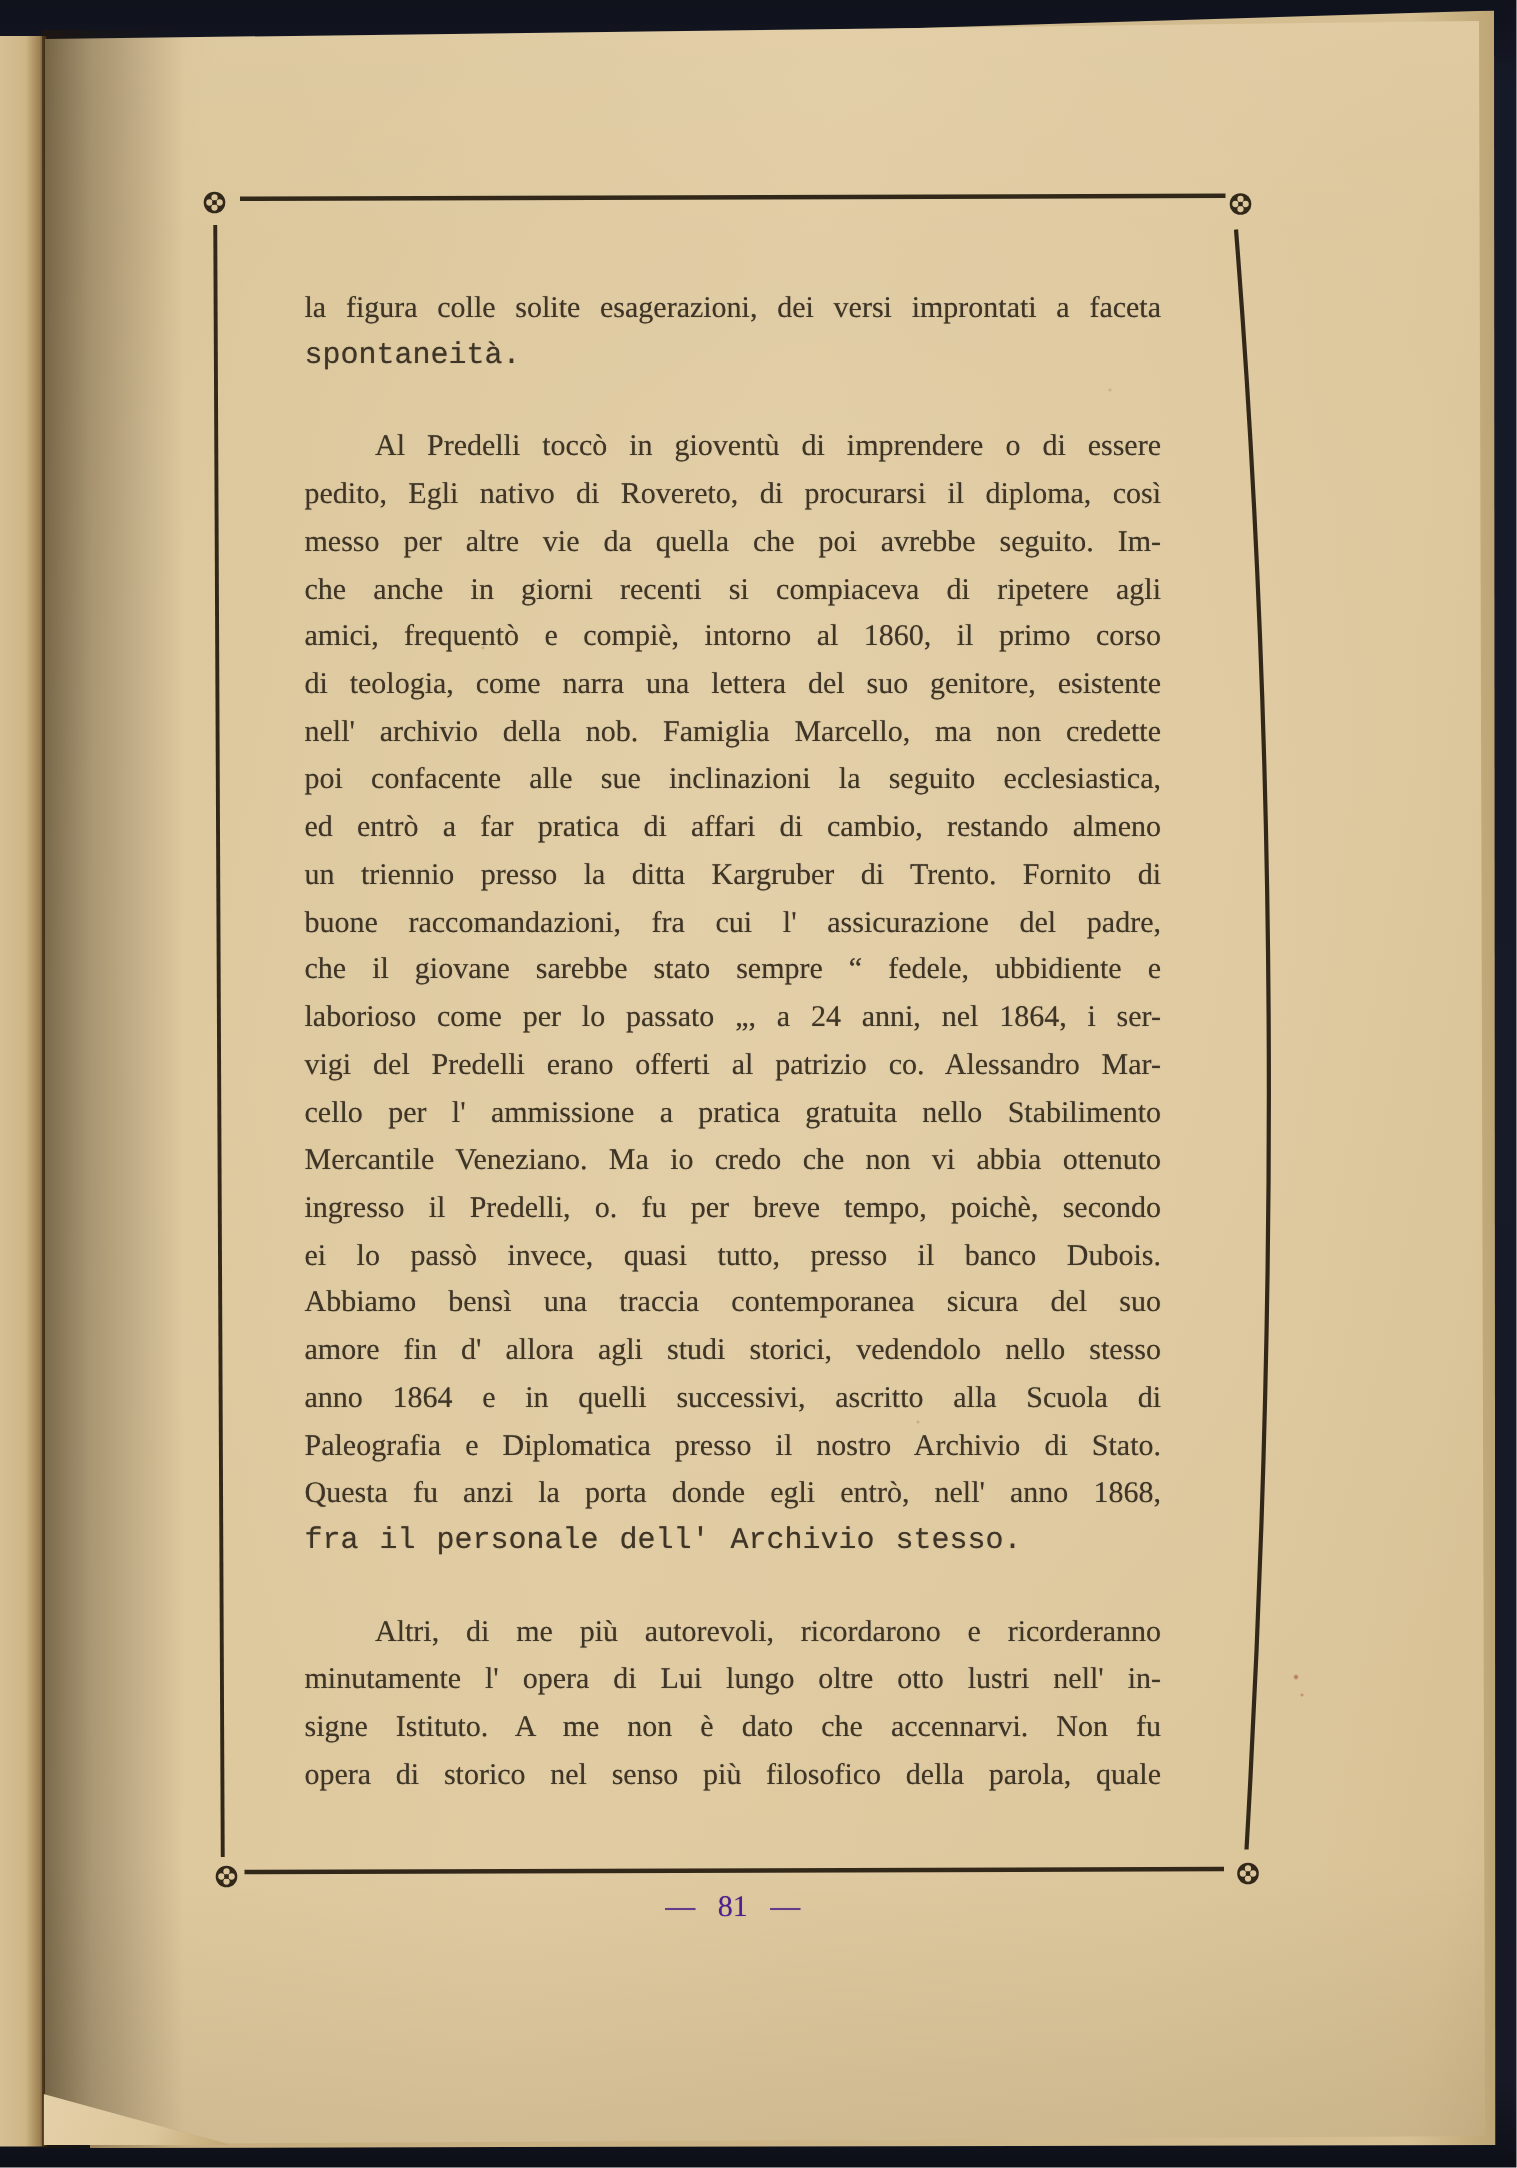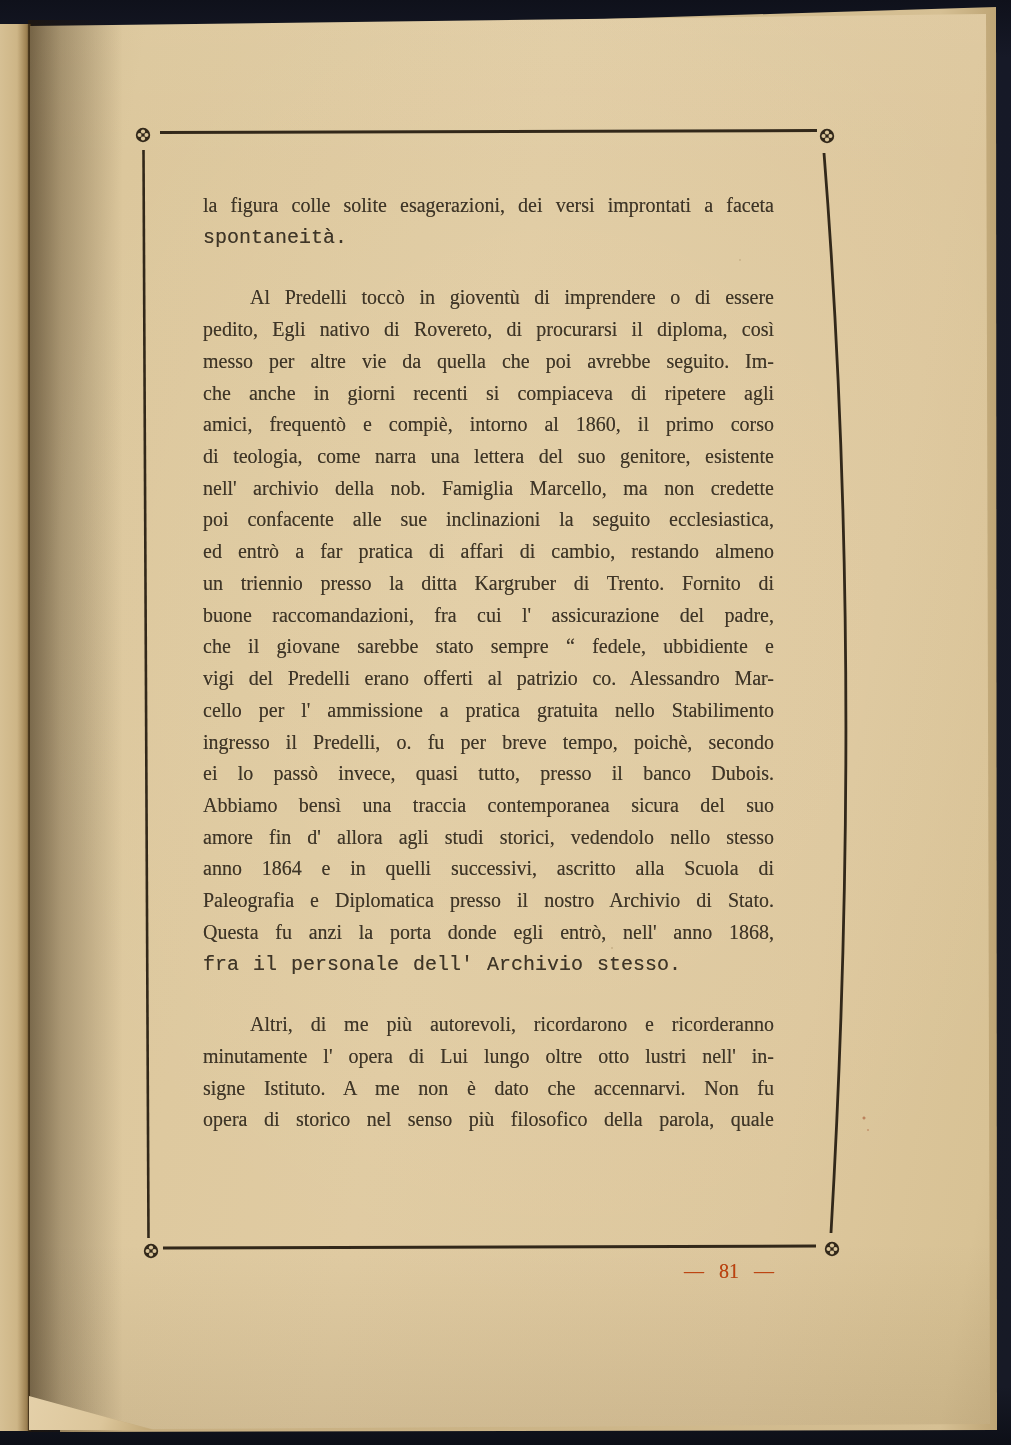--- a/index.html
+++ b/index.html
@@ -70,22 +70,22 @@
     word-spacing: 2px;
     overflow: visible; white-space: nowrap;
   }
   .line.j { white-space: normal; }
   .line.endline { text-align-last: left; white-space: nowrap; font-family: Liberation Mono, monospace; }
   .line.indent { padding-left: 47px; margin-top: 29px; }
 
   .page-number {
     left: 203px; top: 1260px; width: 571px;
     z-index: 7;
-    text-align: right;
-    color: #c2410c;
+    text-align: center;
+    color: #4c1d95;
     font-size: 20px;
     word-spacing: 10px;
     text-shadow: 0 0 0.6px rgba(62,53,39,0.5);
   }
 </style>
 </head>
 <body>
 
 <div class="abs facing-page"></div>
 <div class="abs under-pages"></div>
@@ -142,22 +142,24 @@
     <div class="line j">messo per altre vie da quella che poi avrebbe seguito. Im-</div>
     <div class="line j">che anche in giorni recenti si compiaceva di ripetere agli</div>
     <div class="line j">amici, frequentò e compiè, intorno al 1860, il primo corso</div>
     <div class="line j">di teologia, come narra una lettera del suo genitore, esistente</div>
     <div class="line j">nell' archivio della nob. Famiglia Marcello, ma non credette</div>
     <div class="line j">poi confacente alle sue inclinazioni la seguito ecclesiastica,</div>
     <div class="line j">ed entrò a far pratica di affari di cambio, restando almeno</div>
     <div class="line j">un triennio presso la ditta Kargruber di Trento. Fornito di</div>
     <div class="line j">buone raccomandazioni, fra cui l' assicurazione del padre,</div>
     <div class="line j">che il giovane sarebbe stato sempre “ fedele, ubbidiente e</div>
+    <div class="line j">laborioso come per lo passato „, a 24 anni, nel 1864, i ser-</div>
     <div class="line j">vigi del Predelli erano offerti al patrizio co. Alessandro Mar-</div>
     <div class="line j">cello per l' ammissione a pratica gratuita nello Stabilimento</div>
+    <div class="line j">Mercantile Veneziano. Ma io credo che non vi abbia ottenuto</div>
     <div class="line j">ingresso il Predelli, o. fu per breve tempo, poichè, secondo</div>
     <div class="line j">ei lo passò invece, quasi tutto, presso il banco Dubois.</div>
     <div class="line j">Abbiamo bensì una traccia contemporanea sicura del suo</div>
     <div class="line j">amore fin d' allora agli studi storici, vedendolo nello stesso</div>
     <div class="line j">anno 1864 e in quelli successivi, ascritto alla Scuola di</div>
     <div class="line j">Paleografia e Diplomatica presso il nostro Archivio di Stato.</div>
     <div class="line j">Questa fu anzi la porta donde egli entrò, nell' anno 1868,</div>
     <div class="line endline">fra il personale dell' Archivio stesso.</div>
     <div class="line indent j">Altri, di me più autorevoli, ricordarono e ricorderanno</div>
     <div class="line j">minutamente l' opera di Lui lungo oltre otto lustri nell' in-</div>

